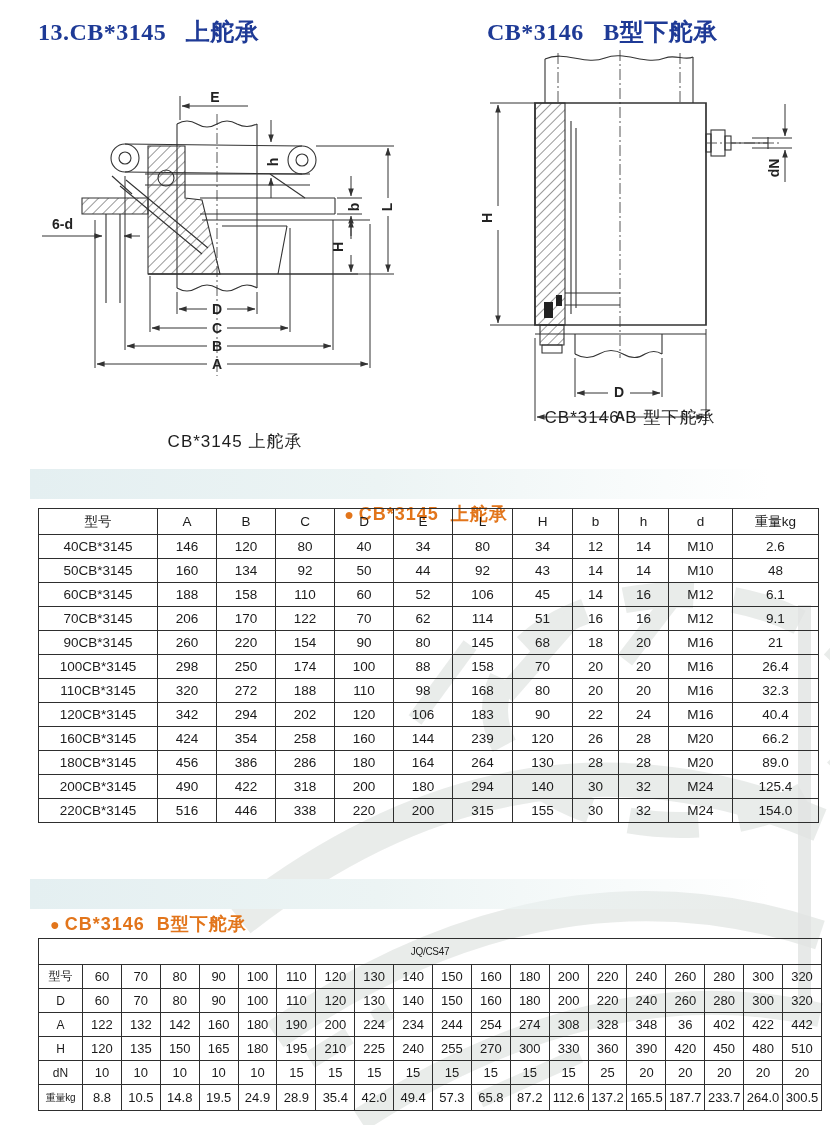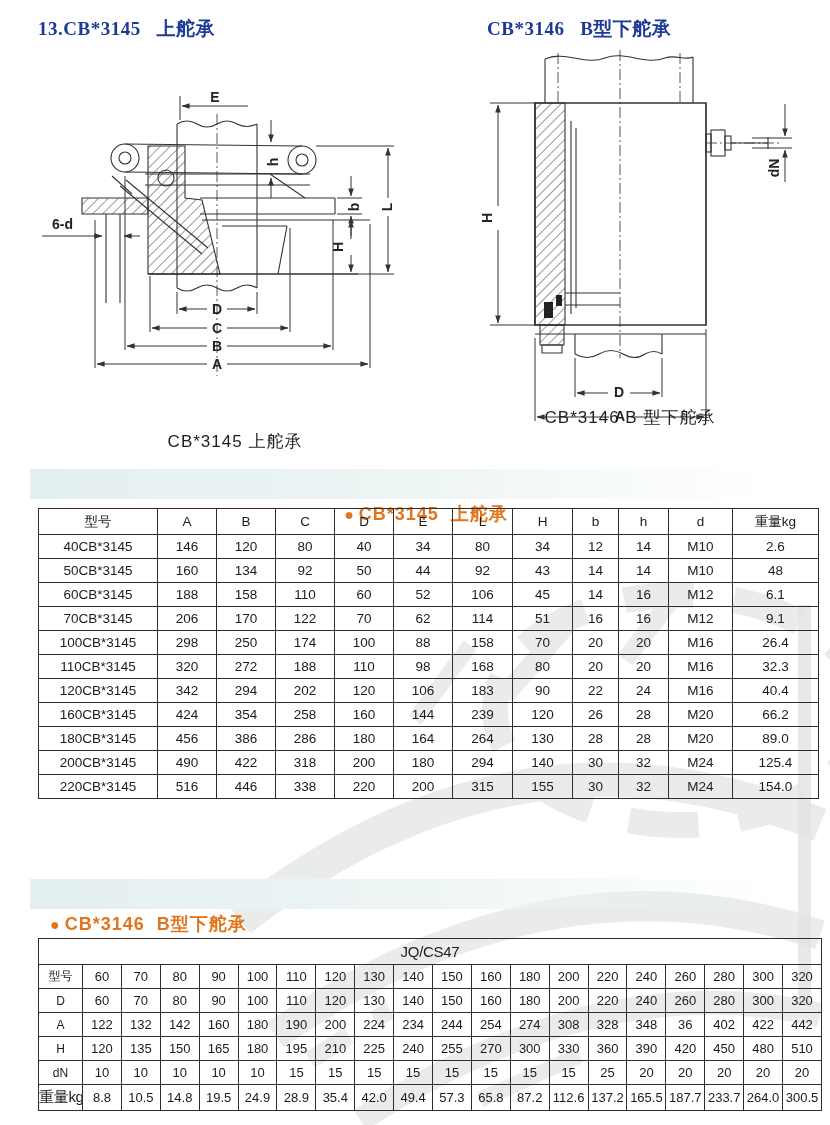--- a/index.html
+++ b/index.html
@@ -6,21 +6,21 @@
   body{
     width:830px;height:1125px;position:relative;background:#ffffff;
     font-family:"Liberation Sans", sans-serif;overflow:hidden;color:#1b1b1b;
   }
   .abs{position:absolute;}
   
   #watermark{left:220px;top:580px;z-index:0;pointer-events:none;}
   .content{z-index:1;}
   
   .doc-title{
-    font-family:"Liberation Serif", serif;font-weight:bold;font-size:19px;
+    font-family:"Liberation Serif", serif;font-weight:bold;font-size:24px;
     color:#1e3a96;white-space:pre;letter-spacing:0.5px;
   }
   #title-left{left:38px;top:16px;}
   #title-right{left:487px;top:16px;}
   
   #figure-left{left:40px;top:58px;}
   #figure-right{left:430px;top:46px;}
   .fig-caption{
     font-size:17px;color:#1d1d1d;text-align:center;letter-spacing:1px;
   }
@@ -43,21 +43,21 @@
     font-size:13.5px;font-weight:normal;color:#1b1b1b;padding:0;overflow:hidden;white-space:nowrap;
   }
   #table1{left:38px;top:508px;width:780px;}
   #table1 th{height:25px;}
   #table1 td{height:23px;}
   #table2{left:38px;top:938px;width:784px;}
   #table2 td{height:23px;font-size:13px;}
   #table2 .span-head td{height:28px;font-size:14px;}
   #table2 tbody tr td:first-child{font-size:12px;}
   #table2 tbody tr:last-child td{height:25px;}
-  #table2 tbody tr:last-child td:first-child{font-size:15px;letter-spacing:-0.3px;}
+  #table2 tbody tr:last-child td:first-child{font-size:10px;letter-spacing:-0.3px;}
   
   .ln{stroke:#333;stroke-width:1.1;fill:none;}
   .thick{stroke-width:1.7;}
   .cl{stroke:#444;stroke-width:0.9;fill:none;stroke-dasharray:11 3 2 3;}
   .dim{stroke:#333;stroke-width:1;fill:none;}
   .dtx{font-family:"Liberation Sans",sans-serif;font-size:14px;font-weight:bold;fill:#222;}
   .blk{fill:#222;stroke:none;}
 </style>
 </head>
 <body>
@@ -356,20 +356,34 @@
         <td>70</td>
         <td>62</td>
         <td>114</td>
         <td>51</td>
         <td>16</td>
         <td>16</td>
         <td>M12</td>
         <td>9.1</td>
       </tr>
       <tr>
+        <td>90CB*3145</td>
+        <td>260</td>
+        <td>220</td>
+        <td>154</td>
+        <td>90</td>
+        <td>80</td>
+        <td>145</td>
+        <td>68</td>
+        <td>18</td>
+        <td>20</td>
+        <td>M16</td>
+        <td>21</td>
+      </tr>
+      <tr>
         <td>100CB*3145</td>
         <td>298</td>
         <td>250</td>
         <td>174</td>
         <td>100</td>
         <td>88</td>
         <td>158</td>
         <td>70</td>
         <td>20</td>
         <td>20</td>

